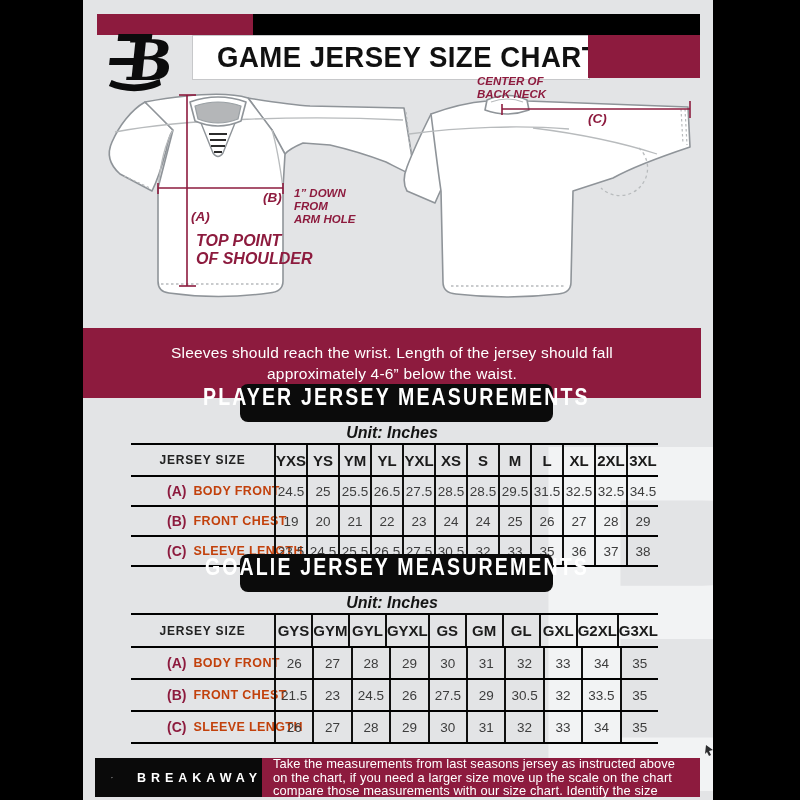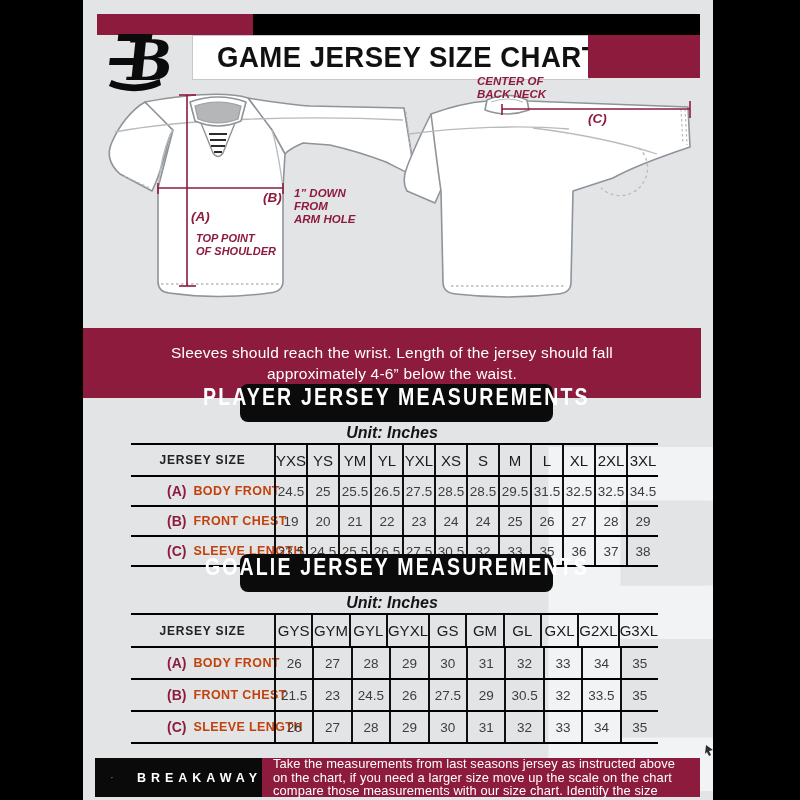--- a/index.html
+++ b/index.html
@@ -18,21 +18,21 @@
   .topbar .maroonseg{position:absolute;left:0;top:0;width:156px;height:21px;background:#8d1b3e;}
   .titlebox{left:109px;top:35px;width:396px;height:43px;background:#fff;border:1px solid #c7c8ca;
             display:flex;align-items:center;}
   .titlebox h1{margin:0 0 0 24px;font-size:29px;font-weight:800;color:#111;letter-spacing:.5px;
                transform:scaleX(.95);transform-origin:left center;white-space:nowrap;}
   .titlemaroon{left:505px;top:35px;width:112px;height:43px;background:#8d1b3e;}
 
   
   .ann{color:#8d1b3e;font-style:italic;font-weight:bold;line-height:1.15;margin-top:6px;}
   .ann-small{font-size:11.5px;}
-  .ann-mid{font-size:11px;}
+  .ann-mid{font-size:16px;}
   .ann-key{font-size:13.5px;font-style:italic;font-weight:800;color:#8d1b3e;}
 
   
   .notice{left:0;top:328px;width:618px;height:70px;background:#8d1b3e;color:#fff;
           display:flex;flex-direction:column;justify-content:center;text-align:center;
           font-size:15.5px;font-weight:500;line-height:21px;letter-spacing:.2px;}
 
   
   .secbanner{height:38px;background:#0b0b0b;border-radius:8px;color:#fff;
              display:flex;align-items:flex-start;justify-content:center;}
@@ -44,21 +44,21 @@
   .trow{display:grid;border-bottom:2.5px solid #000;}
   .p-cols{grid-template-columns:143px repeat(12,1fr);}
   .g-cols{grid-template-columns:143px repeat(10,1fr);}
   .tlabel{display:flex;align-items:center;padding-left:36px;gap:7px;white-space:nowrap;}
   .tlabel .key{color:#8d1b3e;font-weight:800;font-size:14px;}
   .tlabel .lab{font-weight:bold;font-size:12.5px;color:#c2410c;letter-spacing:.4px;}
   .jsize{display:flex;align-items:center;justify-content:center;font-size:12px;font-weight:600;
          letter-spacing:.8px;color:#222;}
   .tc{display:flex;align-items:center;justify-content:center;border-left:2px solid #101010;
       font-size:13.5px;font-weight:500;color:#3d3d3d;}
-  .th{font-size:15px;font-weight:normal;color:#1b1b1b;}
+  .th{font-size:15px;font-weight:bold;color:#1b1b1b;}
 
   
   .footblack{left:12px;top:758px;width:167px;height:39px;background:#0a0a0a;
              display:flex;align-items:center;}
   .brandtext{color:#fff;font-size:12.5px;font-weight:bold;letter-spacing:5px;white-space:nowrap;}
   .footnote{left:179px;top:758px;width:438px;height:39px;background:#8d1b3e;color:#fff;
             display:flex;flex-direction:column;justify-content:center;padding-left:11px;box-sizing:border-box;
             font-size:12.9px;font-weight:500;line-height:13.9px;letter-spacing:.1px;}
 </style>
 </head>

